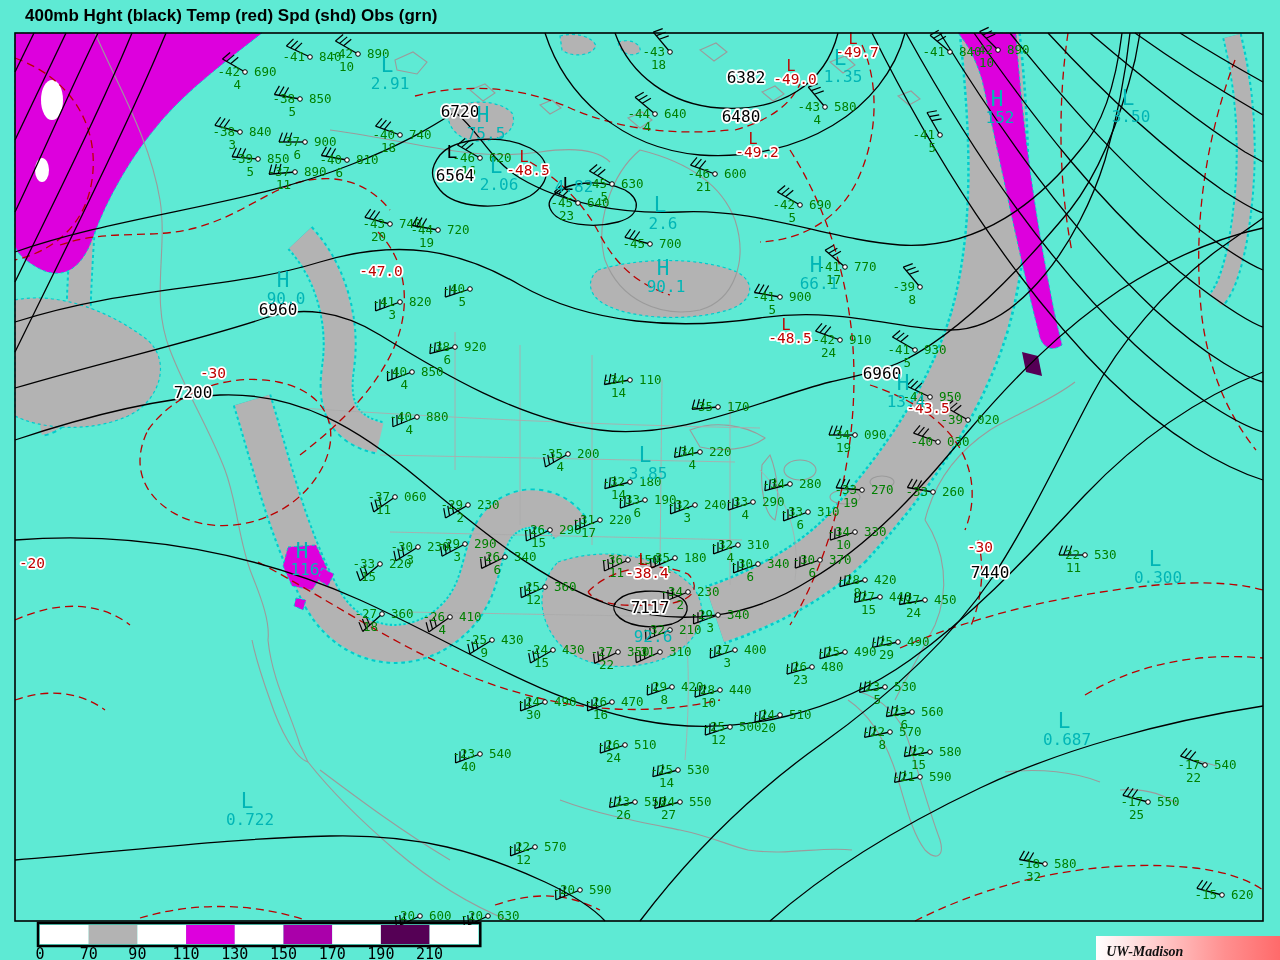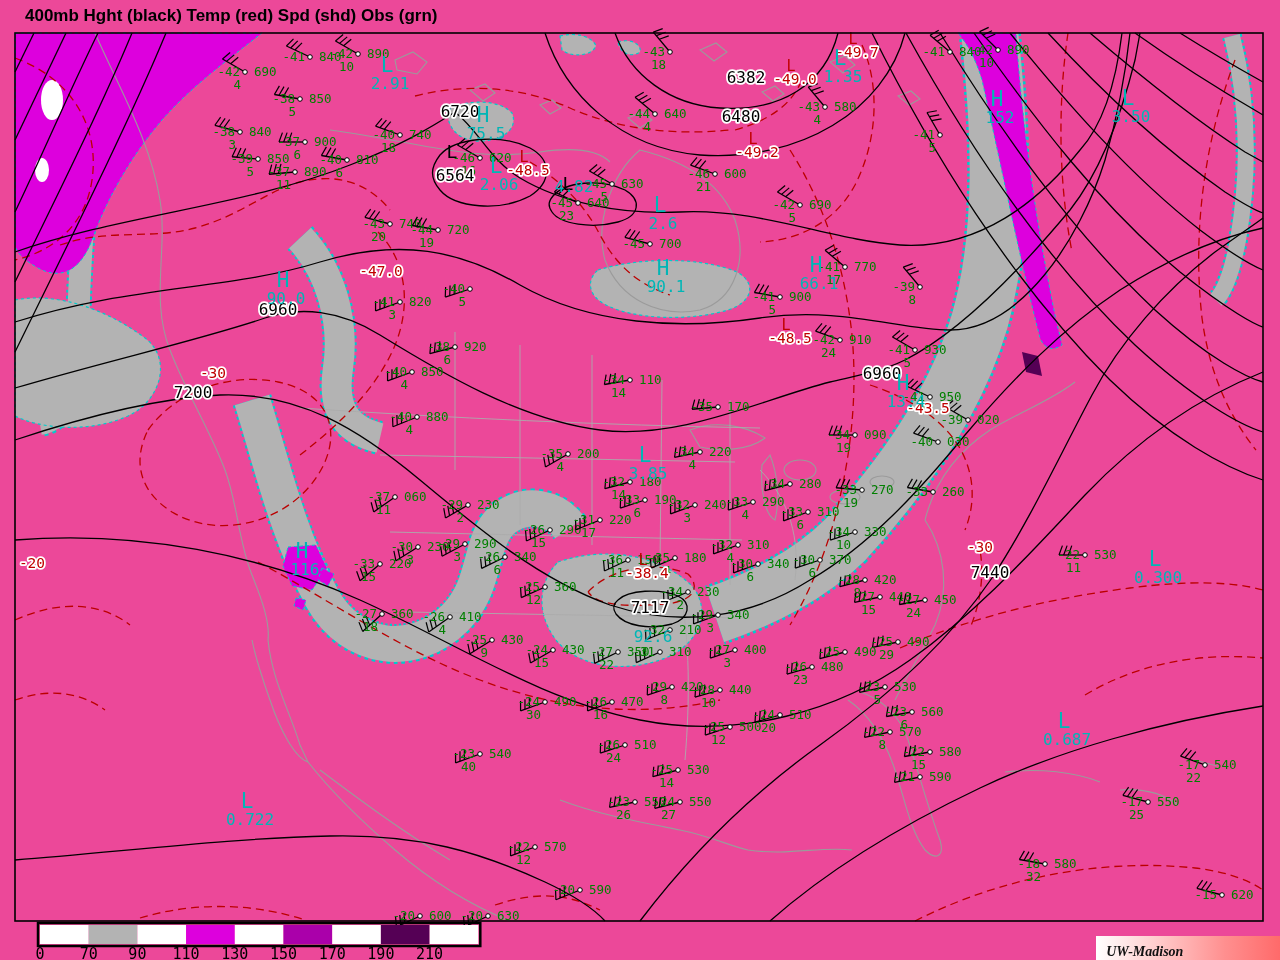--- a/index.html
+++ b/index.html
@@ -1,16 +1,16 @@
 <!DOCTYPE html>
 <html><head>
 <meta charset="utf-8">
 <style>
   html,body{margin:0;padding:0;background:#ffffff;}
-  #page{position:relative;width:1280px;height:960px;background:#ec4899;overflow:hidden;
+  #page{position:relative;width:1280px;height:960px;background:#5eead4;overflow:hidden;
         font-family:"Liberation Sans",sans-serif;}
   #titlebar{position:absolute;left:0;top:0;width:1280px;height:32px;}
   #title-left{position:absolute;left:25px;top:6px;font-size:17px;font-weight:bold;color:#000;
               font-family:"Liberation Sans",sans-serif;}
   #title-right{position:absolute;right:18px;top:6px;font-size:17px;font-weight:bold;color:#000;
                font-family:"Liberation Sans",sans-serif;}
   #mapsvg{position:absolute;left:0;top:0;}
   #credit{position:absolute;left:1096px;top:936px;width:184px;height:31px;
           background:linear-gradient(90deg,#ffffff 0%,#ffc9c9 35%,#ff8f8f 70%,#ff6a6a 100%);
           display:flex;align-items:center;justify-content:flex-end;gap:20px;padding-right:4px;box-sizing:border-box;}

